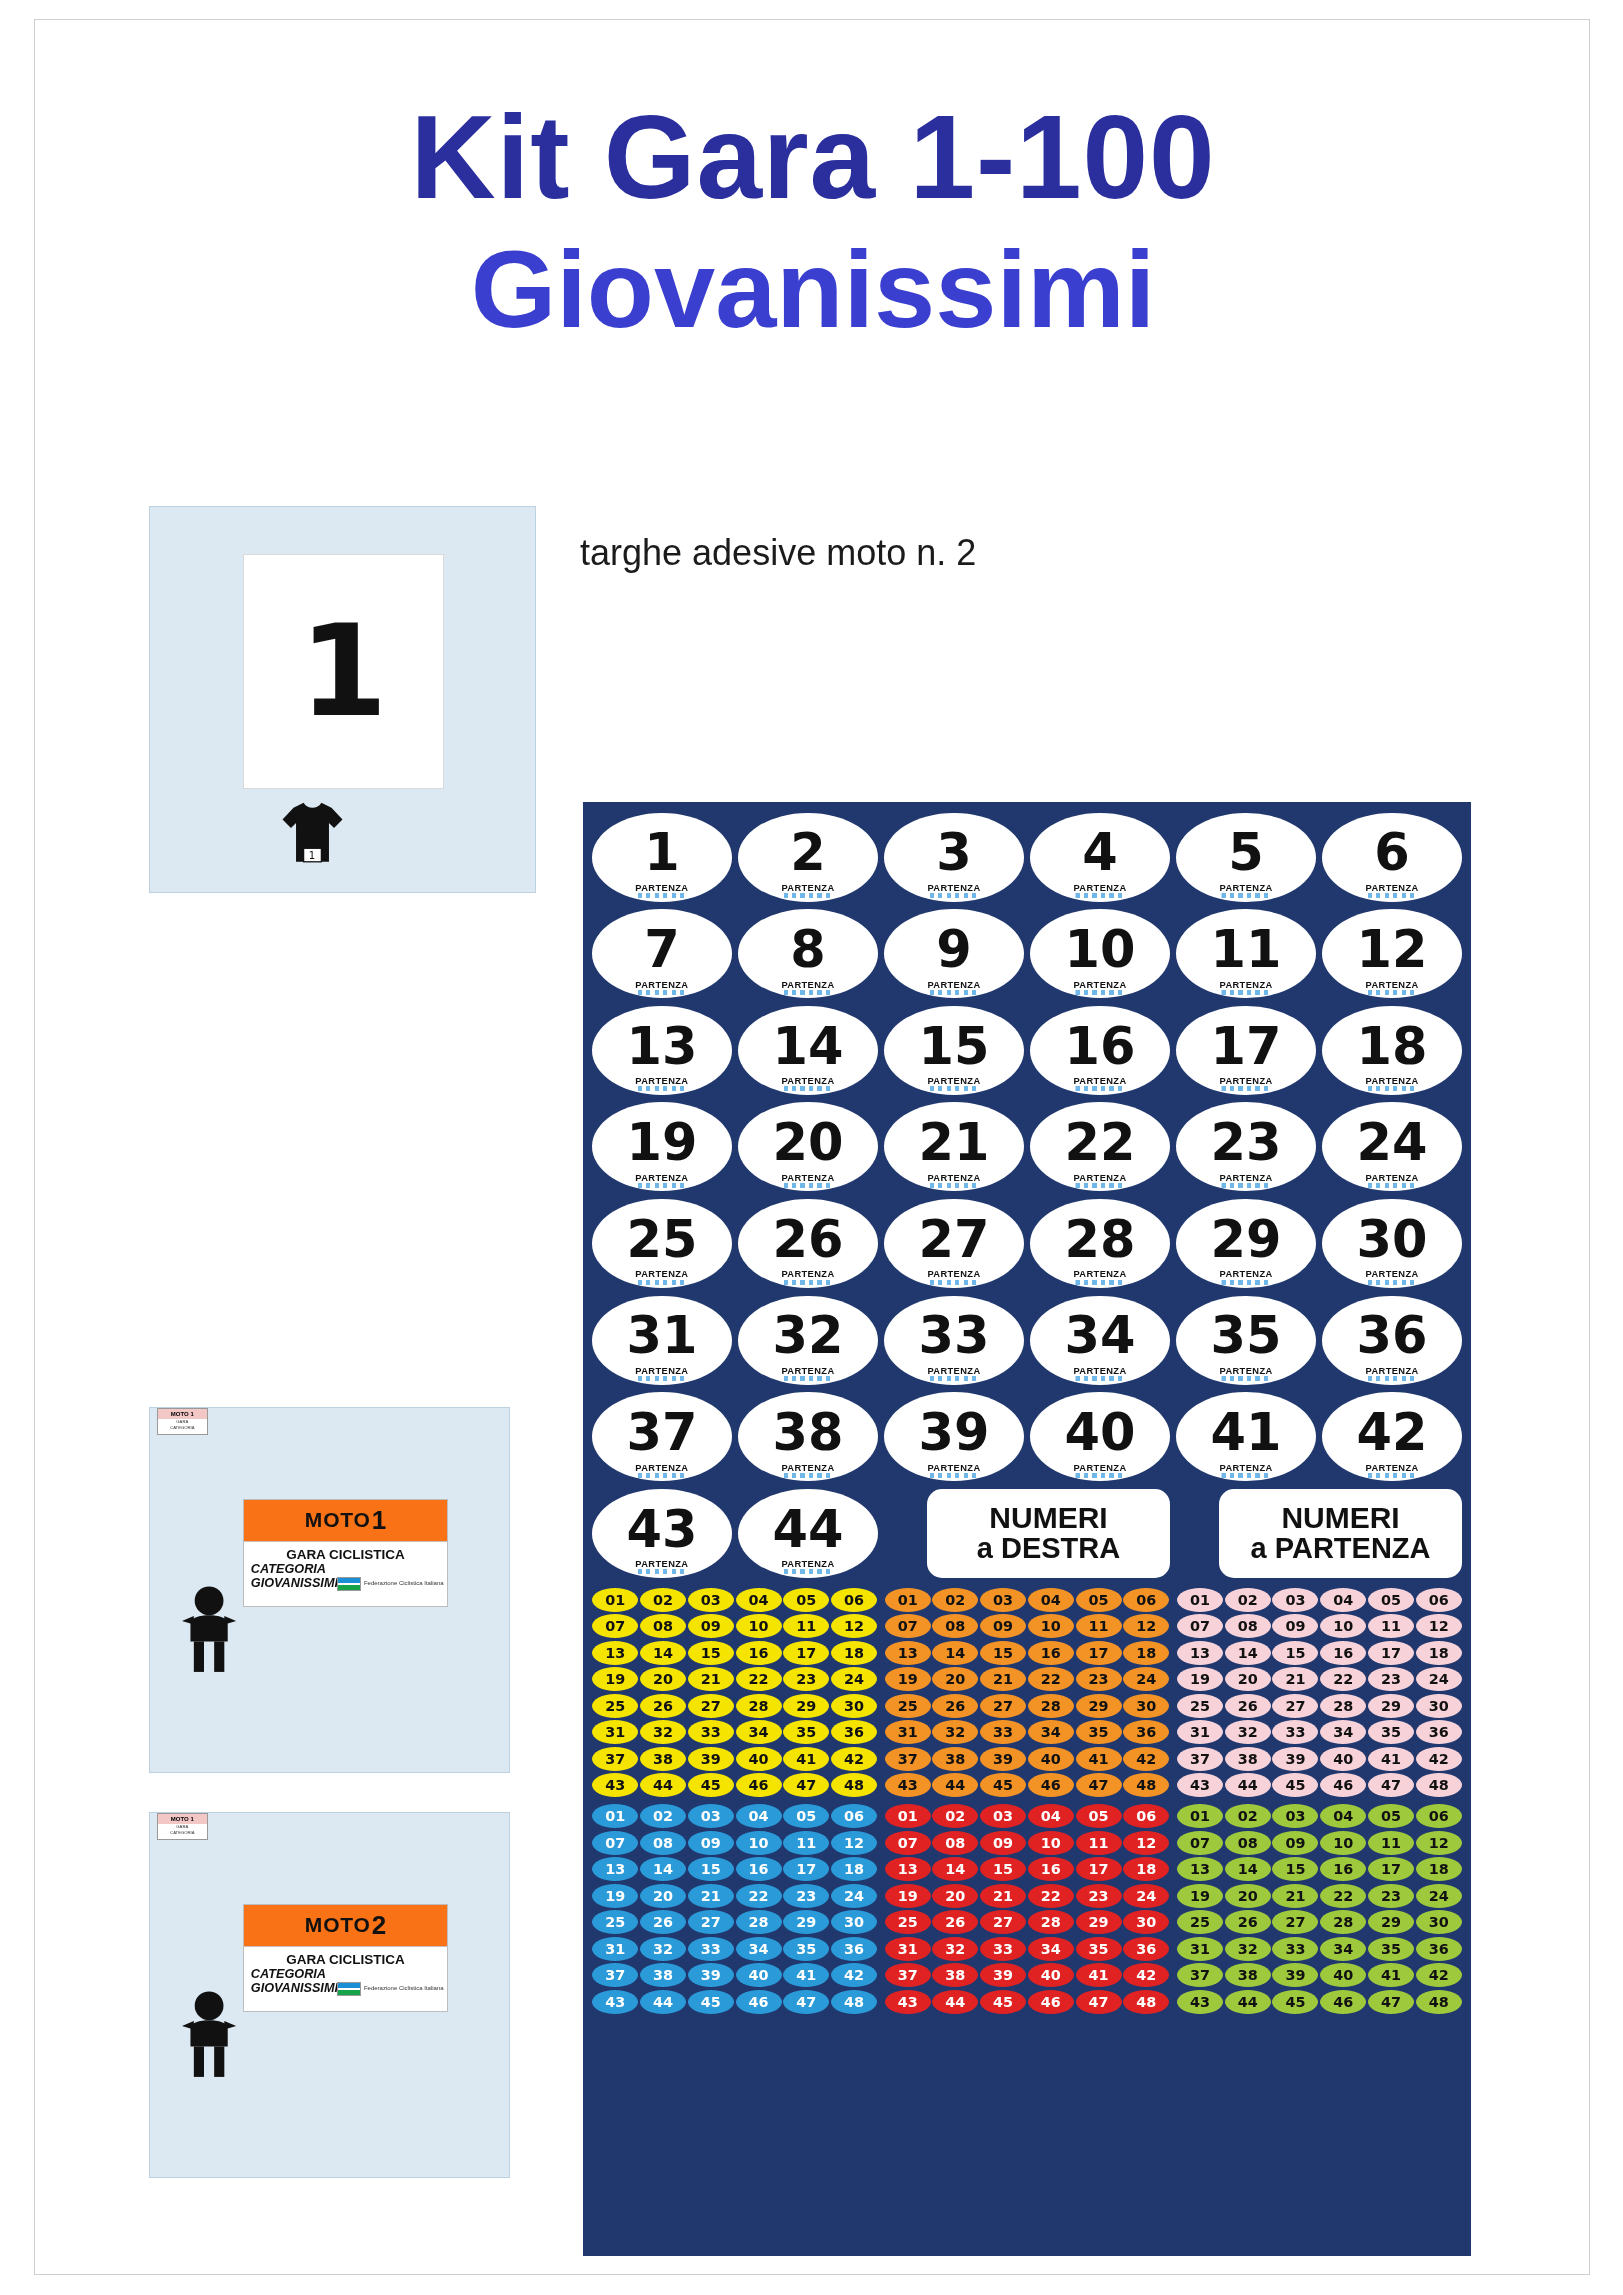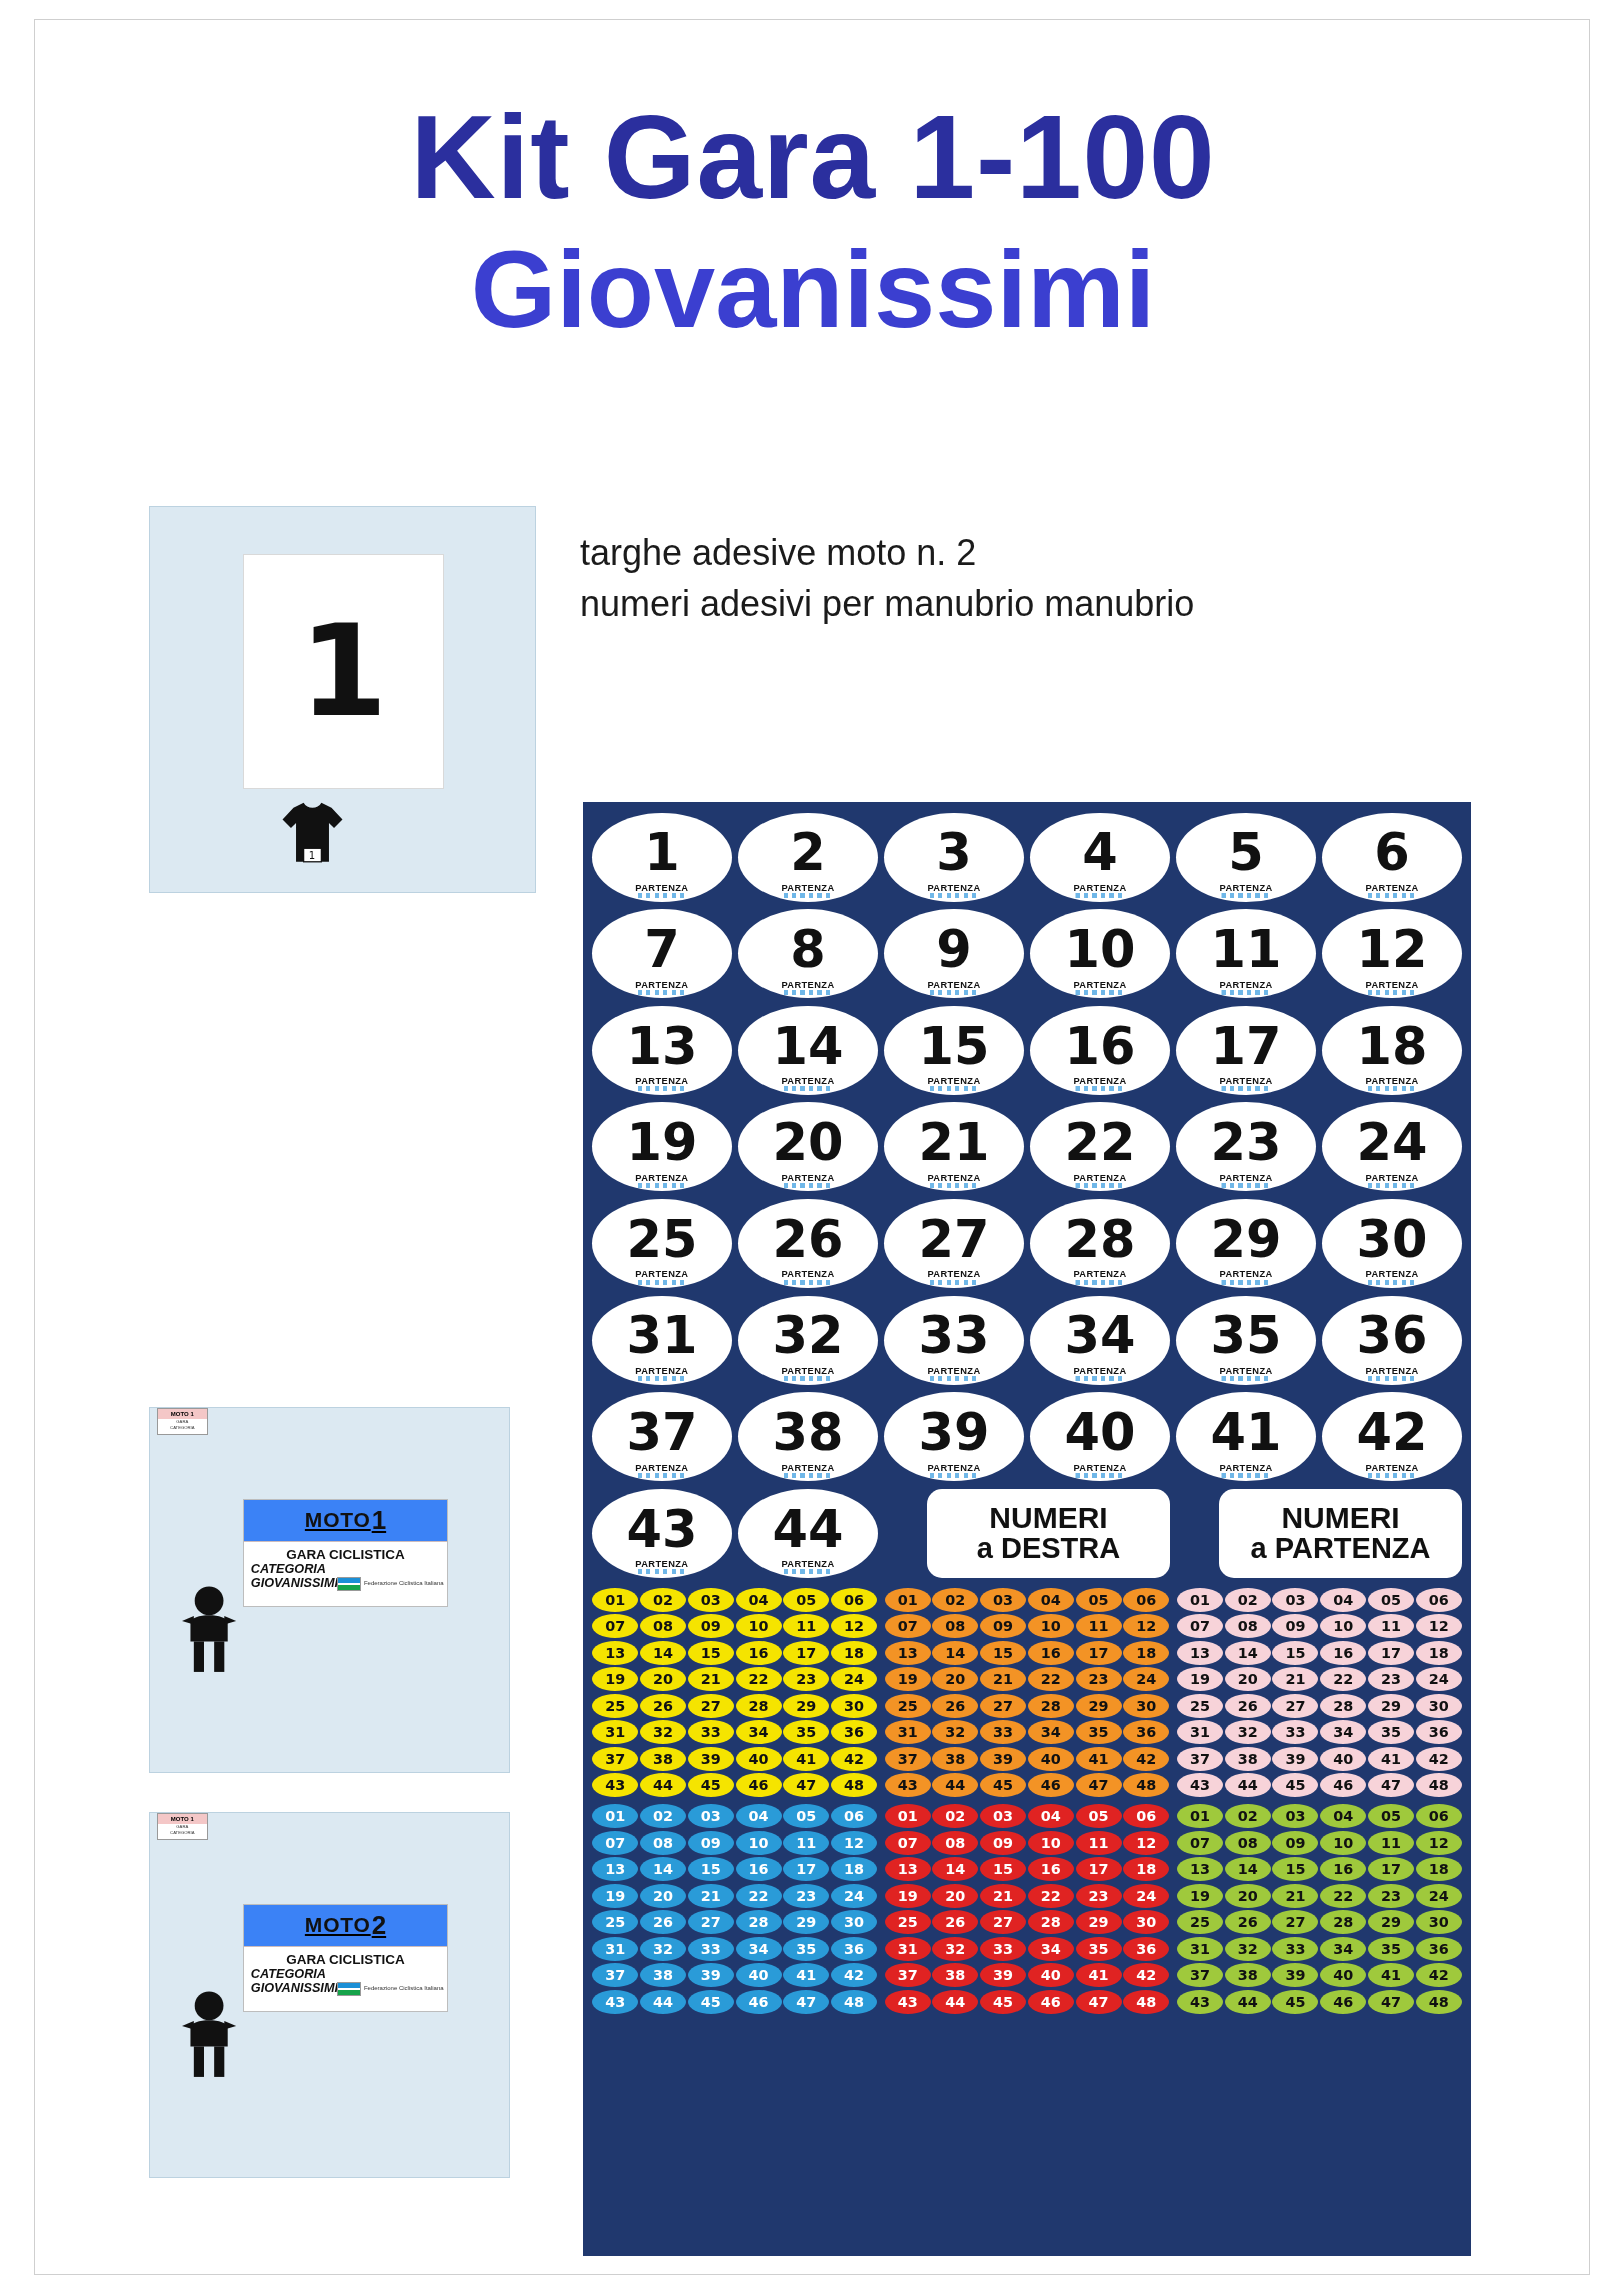--- a/index.html
+++ b/index.html
@@ -18,21 +18,21 @@
   .jersey{position:absolute;left:118px;top:294px;width:89px;height:76px;}
 
   
   .desc{position:absolute;left:545px;top:507px;font-size:36px;line-height:1.42;color:#1b1b1b;}
 
   
   .moto-box{position:absolute;left:114px;width:359px;height:364px;background:#dce9f2;border:0.8px solid #bcd2e0;}
   .moto-box.b1{top:1387px;}
   .moto-box.b2{top:1792px;}
   .plate{position:absolute;left:93px;top:91px;width:203px;height:106px;background:#ffffff;border:0.8px solid #bdbdbd;}
-  .plate-top{height:41px;background:#3b82f6;border-bottom:0.8px solid #cdbcbc;display:flex;align-items:center;justify-content:center;gap:1px;text-decoration:underline;}
+  .plate-top{height:41px;background:#f97316;border-bottom:0.8px solid #cdbcbc;display:flex;align-items:center;justify-content:center;gap:1px;}
   .plate-top .lbl{font-size:21px;font-weight:bold;color:#111;letter-spacing:0.8px;}
   .plate-top .num{font-size:26px;font-weight:bold;color:#111;}
   .plate-body{padding:5px 6.8px;position:relative;}
   .plate-body .l1{font-size:13.5px;font-weight:bold;color:#111;text-align:center;}
   .plate-body .l2{font-size:12.7px;font-style:italic;font-weight:bold;color:#111;}
   .plate-body .l3{font-size:12.7px;font-style:italic;font-weight:bold;color:#111;}
   .fci{position:absolute;right:3.4px;bottom:3.4px;display:flex;align-items:center;gap:2.5px;}
   .fci-flag{width:22px;height:12.7px;background:linear-gradient(to bottom,#1b8fd6 0 45%,#ffffff 45% 62%,#16a34a 62% 100%);border:0.8px solid #999;}
   .fci-txt{font-size:6px;color:#333;line-height:1.15;}
   .rider{position:absolute;left:15px;top:142px;width:89px;height:127px;}
@@ -74,21 +74,20 @@
     </div>
     <svg class="jersey" viewBox="0 0 105 90">
       <path d="M30 8 L42 2 C46 10 59 10 63 2 L75 8 L88 22 L78 32 L72 26 L72 72 L33 72 L33 26 L27 32 L17 22 Z" fill="#111"></path>
       <rect x="42" y="56" width="21" height="16" fill="#fff" stroke="#111" stroke-width="1.5"></rect>
       <text x="52" y="69" font-size="12" text-anchor="middle" fill="#111" font-family="DejaVu Sans">1</text>
     </svg>
   </div>
 
   <div class="desc">
     <div>targhe adesive moto n. 2</div>
-    <div>numeri adesivi per manubrio manubrio</div>
   </div>
 
   <div class="moto-box b1">
     <div class="plate">
       <div class="plate-top">
         <span class="lbl">MOTO</span>
         <span class="num">1</span>
       </div>
       <div class="plate-body">
         <div class="l1">GARA CICLISTICA</div>

